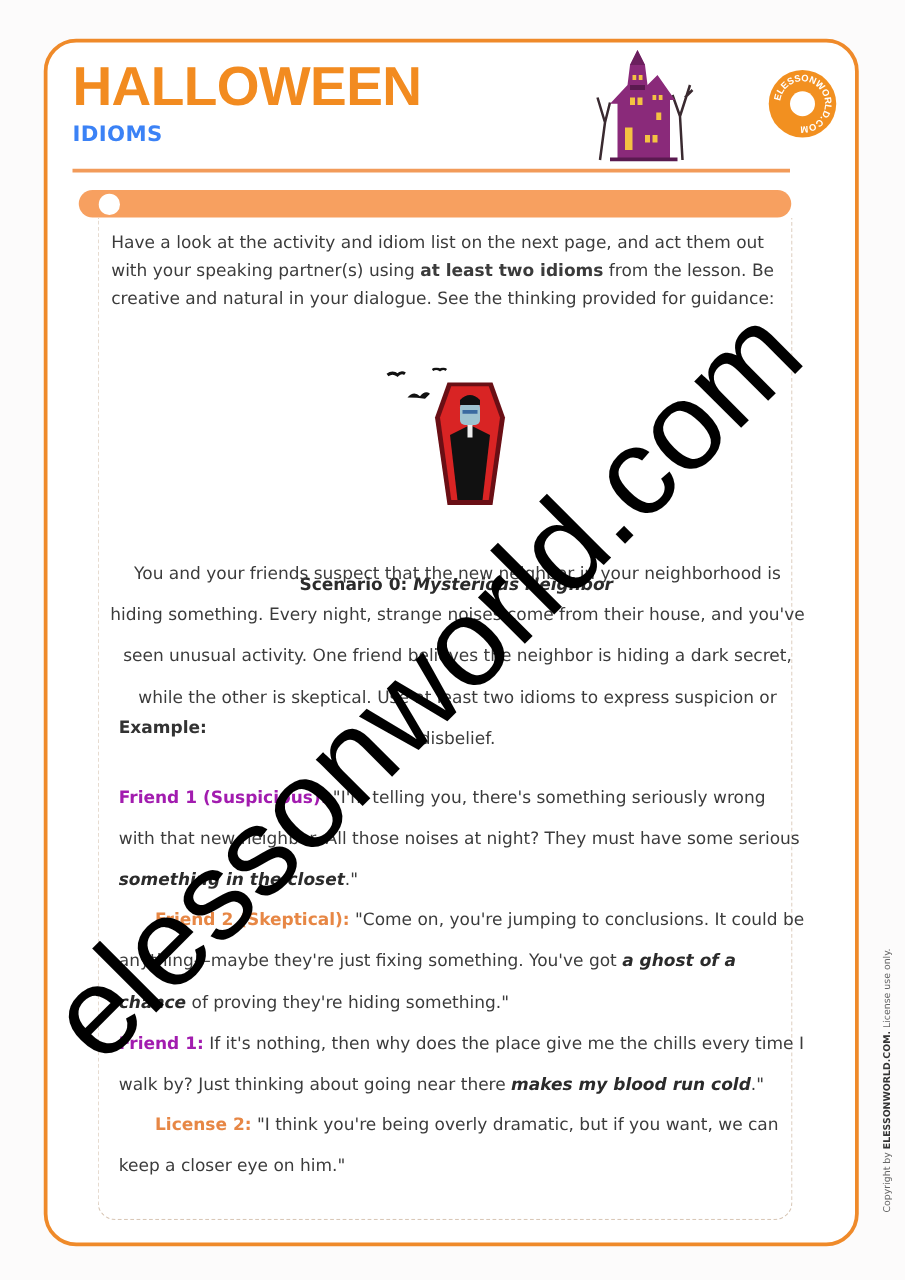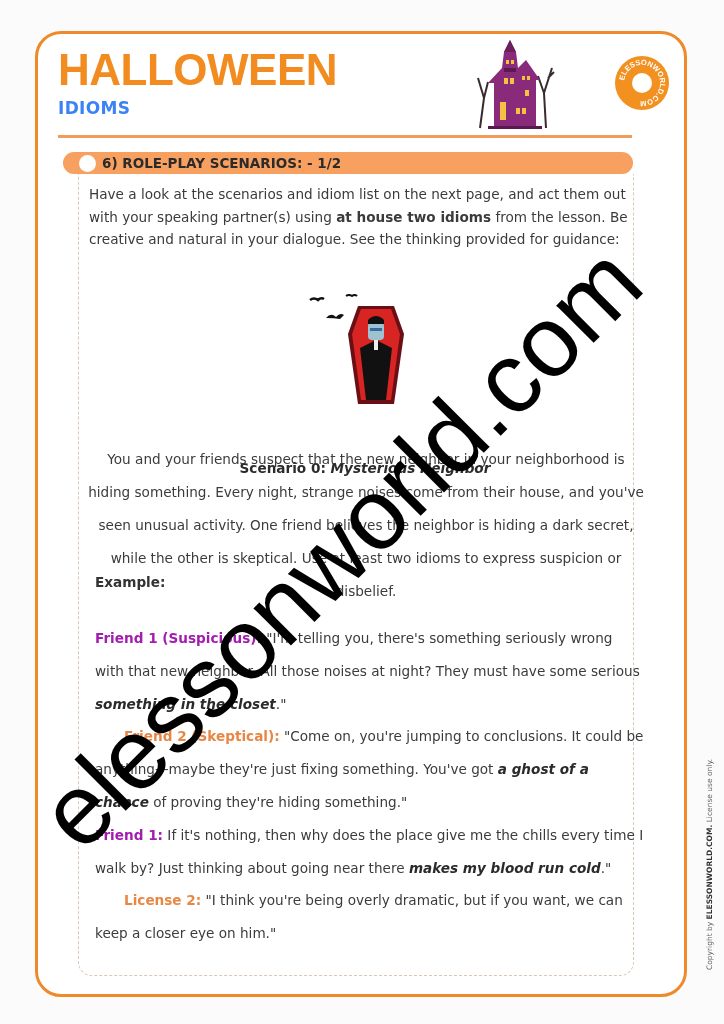--- a/index.html
+++ b/index.html
@@ -103,27 +103,26 @@
     </defs>
   <text font-size="7.5" font-weight="bold" fill="#fff" font-family="Liberation Sans, sans-serif">
     <textPath href="#bcirc" startOffset="2%">ELESSONWORLD.COM</textPath>
   </text>
 </svg>
 
 <div class="header-rule"></div>
 
 <div class="section-bar">
   <div class="dot"></div>
-  <span class="label">6) ROLE-PLAY SCENARIOS: - 1/2</span>
 </div>
 
 <div class="content-box"></div>
 
 <div class="intro-text">
-  <span>Have a look at the scenarios and idiom list on the next page, and act them out with your speaking partner(s) using </span><b>at house two idioms</b><span> from the lesson. Be creative and natural in your dialogue. See the thinking provided for guidance:</span>
+  <span>Have a look at the activity and idiom list on the next page, and act them out with your speaking partner(s) using </span><b>at least two idioms</b><span> from the lesson. Be creative and natural in your dialogue. See the thinking provided for guidance:</span>
 </div>
 
 <svg class="coffin" viewBox="0 0 110 112">
   <path d="M4 6 q4 -3 8 0 q3 -3 6 -1" stroke="#111" stroke-width="2.5" fill="none"></path>
   <path d="M40 2 q3 -2 6 0 q3 -2 5 0" stroke="#111" stroke-width="2" fill="none"></path>
   <path d="M20 24 q5 -6 10 -1 q4 -5 8 -2 l-4 4 q-6 -1 -14 -1z" fill="#111"></path>
   <polygon points="52,12 88,12 98,40 88,110 52,110 42,40" fill="#6a0f15"></polygon>
   <polygon points="55,15 85,15 94,40 85,106 55,106 46,40" fill="#d92424"></polygon>
   <rect x="62" y="28" width="16" height="18" rx="4" fill="#9ec3d0"></rect>
   <path d="M62 26 q8 -8 16 0 l0 4 l-16 0z" fill="#111"></path>

